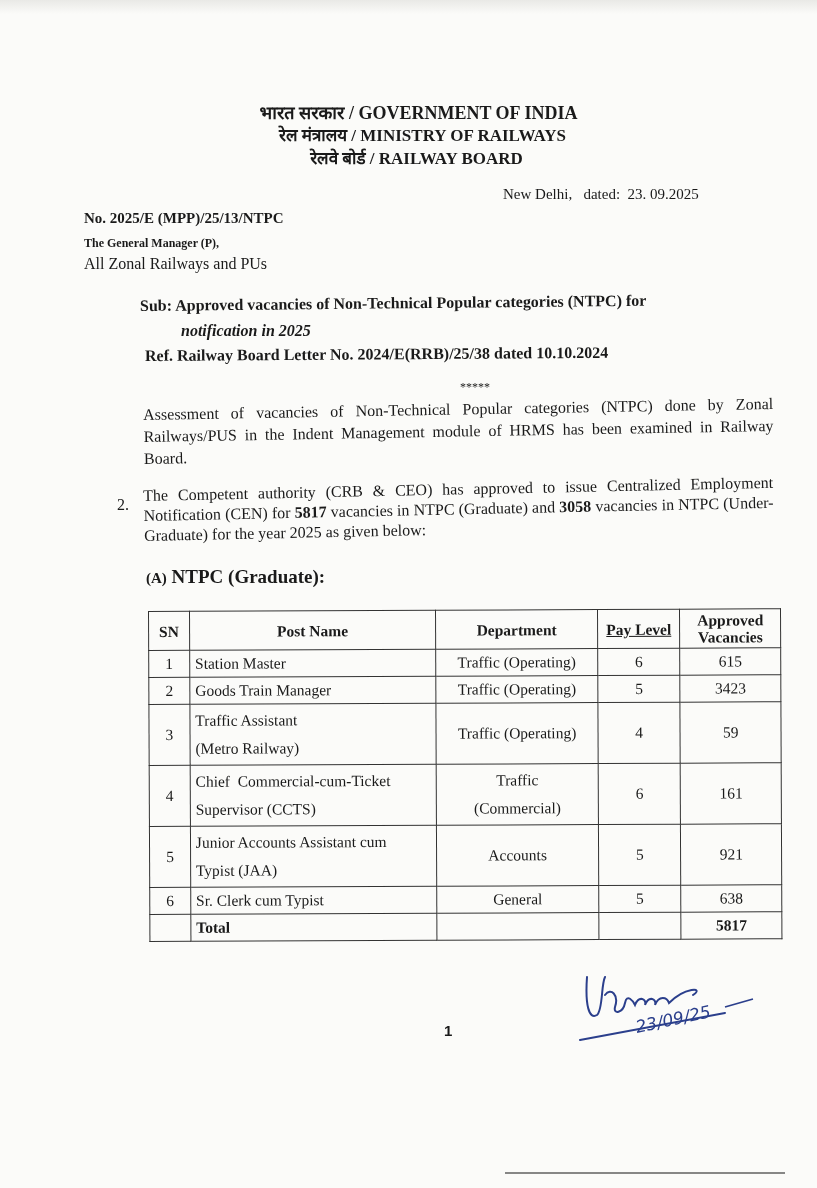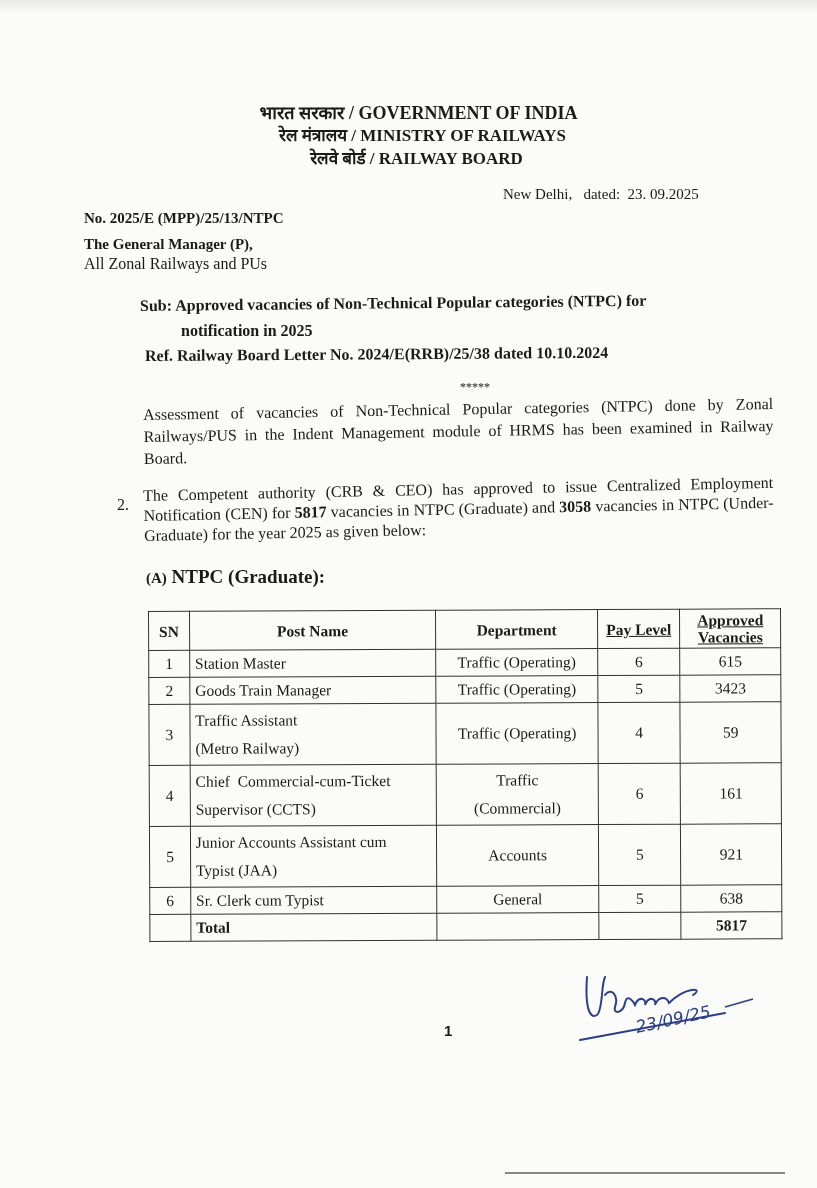--- a/index.html
+++ b/index.html
@@ -18,25 +18,25 @@
   .hdr { position: absolute; left: 0; width: 817px; text-align: center; font-weight: bold; }
   .hdr1 { top: 100px; font-size: 18px; left: 10px; }
   .hdr2 { top: 123px; font-size: 17px; left: 14px; }
   .hdr3 { top: 146px; font-size: 17px; left: 8px; }
 
   .b { font-weight: bold; }
   .abs { position: absolute; white-space: nowrap; }
 
   .refno { left: 84px; top: 196px; font-size: 15px; font-weight: bold; margin-top: 14px; }
   .dated { left: 503px; top: 186px; font-size: 15px; font-weight: normal; }
-  .to1 { left: 84px; top: 236px; font-size: 15px; font-weight: bold; }
+  .to1 { left: 84px; top: 236px; font-size: 12px; font-weight: bold; }
   .to2 { left: 84px; top: 255px; font-size: 16px; font-weight: normal; }
 
   .sub1 { left: 140px; top: 297px; font-size: 16px; font-weight: bold; transform: rotate(-0.6deg); transform-origin: left; }
-  .sub2 { left: 181px; top: 322px; font-size: 16px; font-weight: bold; }
+  .sub2 { left: 181px; top: 322px; font-size: 16px; font-weight: bold; font-style: italic; }
   .ref { left: 145px; top: 347px; font-size: 16px; font-weight: bold; transform: rotate(-0.4deg); transform-origin: left; }
   .stars { left: 460px; top: 380px; font-size: 12px; }
 
   .para1 { position: absolute; left: 143px; top: 404px; width: 630px; font-size: 16px; line-height: 22px; text-align: justify; transform: rotate(-1deg); transform-origin: left top; }
   .para2num { left: 117px; top: 496px; font-size: 16px; }
   .para2 { position: absolute; left: 143px; top: 480px; width: 630px; font-size: 16px; line-height: 20px; text-align: justify; transform: rotate(-1.2deg); transform-origin: left top; }
 
   .sectitle { left: 146px; top: 566px; font-size: 19px; font-weight: bold; }
   .sectitle .small { font-size: 15px; }
 
@@ -46,21 +46,21 @@
     transform: rotate(-0.25deg); transform-origin: left top;
   }
   table.vac td, table.vac th { border: 1.4px solid #333; padding: 2px 5px; vertical-align: middle; }
   table.vac th { font-weight: bold; text-align: center; line-height: 17px; }
   table.vac td.c { text-align: center; }
   table.vac td.n { text-align: center; }
   .col-sn { width: 30px; margin-left: 20px; }
   .col-post { width: 236px; }
   .col-dept { width: 152px; margin-top: 20px; }
   .col-pay { width: 72px; text-decoration: underline; }
-  .col-vac { width: 90px; text-decoration: underline; }
+  .col-vac { width: 90px; }
   .tall td { height: 52px; }
   .short td { height: 22px; }
   .postcell { line-height: 28px; }
 
   .pageno { left: 444px; top: 1022px; font-size: 15px; font-weight: bold; font-family: "Liberation Sans", sans-serif; }
   .sig { position: absolute; left: 575px; top: 965px; width: 200px; height: 90px; }
 </style>
 </head>
 <body>
 

